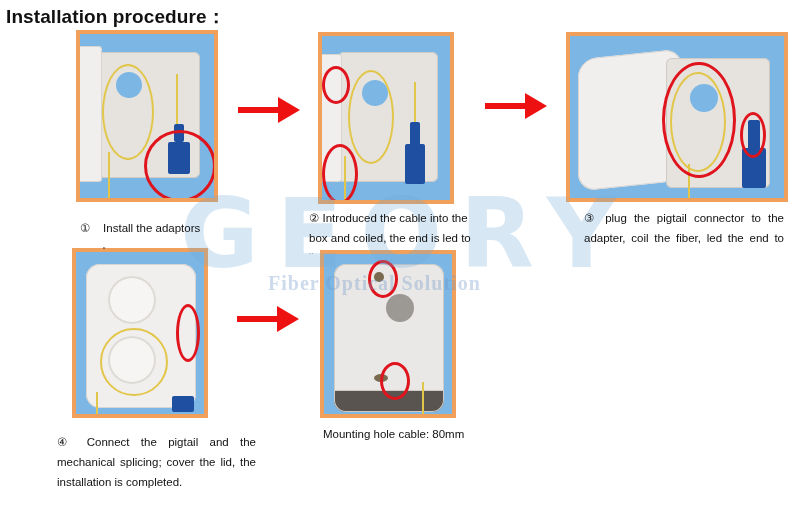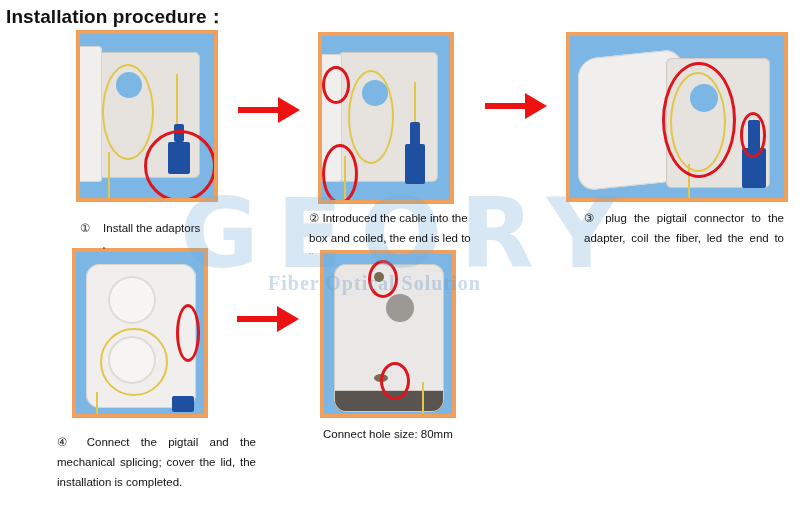--- a/index.html
+++ b/index.html
@@ -166,14 +166,14 @@
 
 <div class="caption" style="left:57px; top:432px; width:199px;">
   <div class="justify">
     <span>④</span> <span>Connect the pigtail and the</span>
   </div>
   <div class="justify">mechanical splicing; cover the lid, the</div>
   <div>installation is completed.</div>
 </div>
 
 <div class="caption" style="left:306px; top:424px; width:200px;">
-  <div style="padding-left:17px;">Connect hole size: 80mm</div>
+  <div style="padding-left:17px;">Mounting hole cable: 80mm</div>
 </div>
 
 </body></html>

